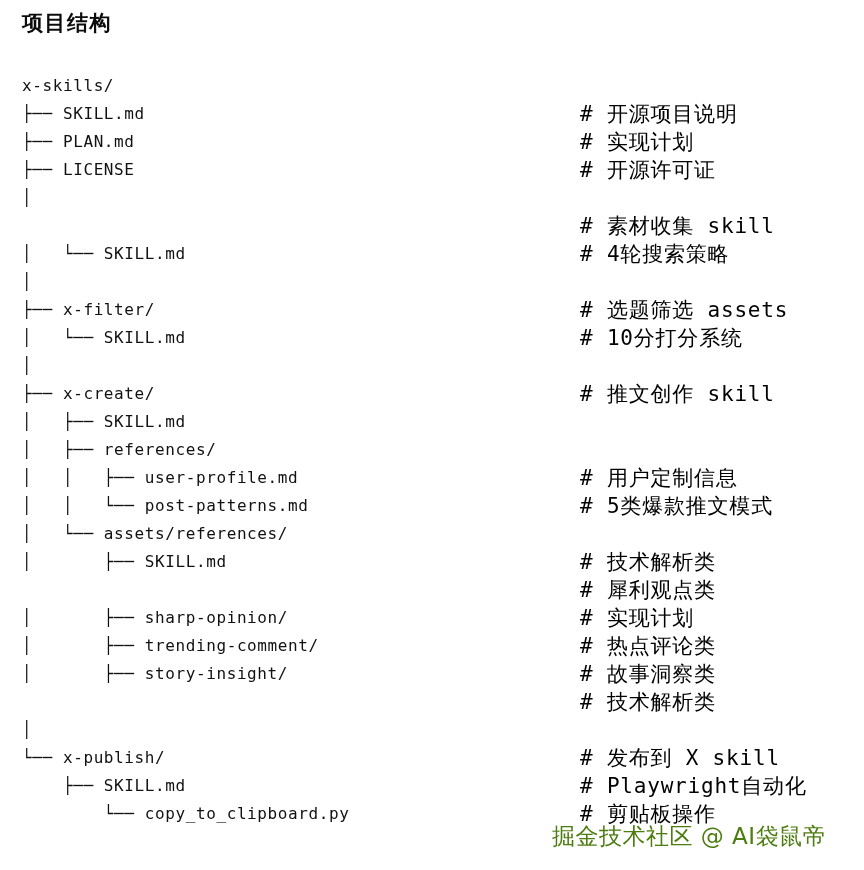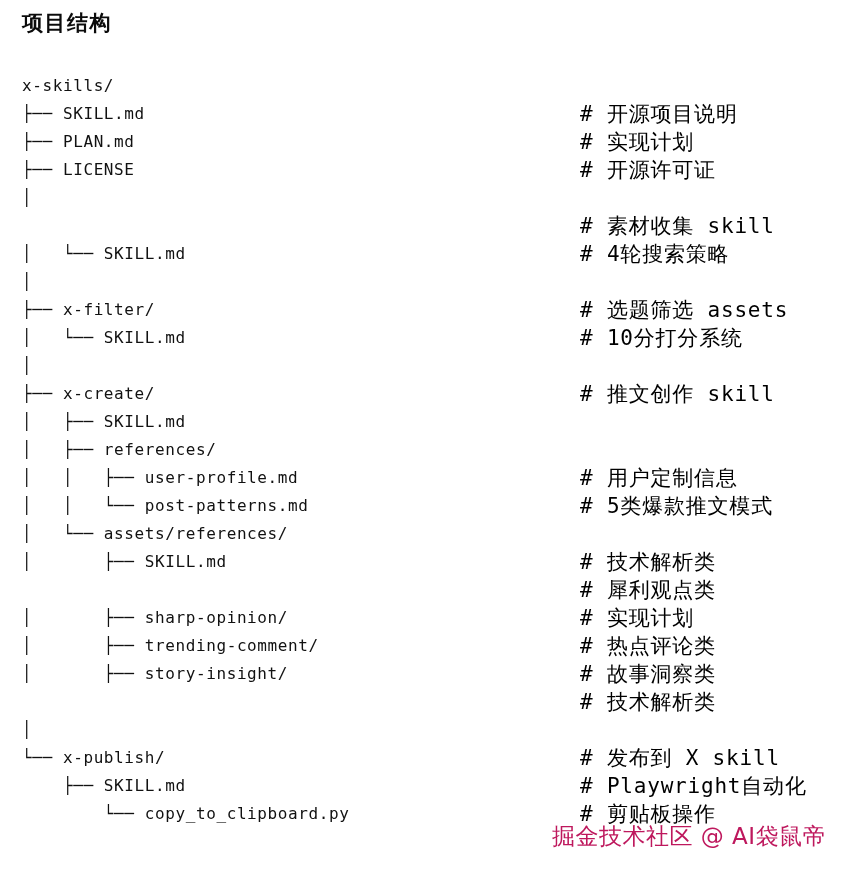--- a/index.html
+++ b/index.html
@@ -70,21 +70,21 @@
   }
 
   #watermark {
     position: absolute;
     left: 552px;
     top: 820px;
     font-family: "DejaVu Sans", "Liberation Sans", sans-serif;
     font-size: 23px;
     line-height: 32px;
     letter-spacing: 0.5px;
-    color: #be185d;
+    color: #4d7c0f;
     white-space: pre;
     pointer-events: none;
   }
 </style>
 </head>
 <body>
 
 <div id="page-title">项目结构</div>
 
 <div id="tree-block">

